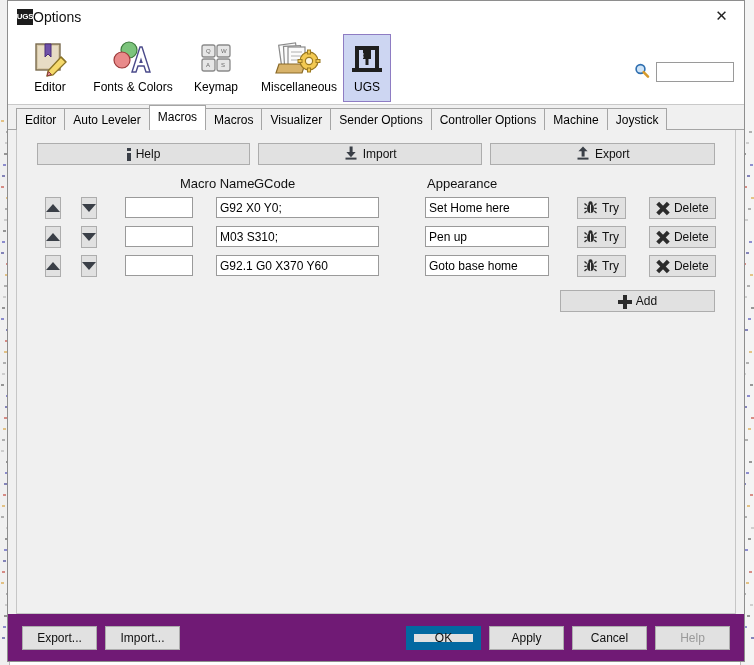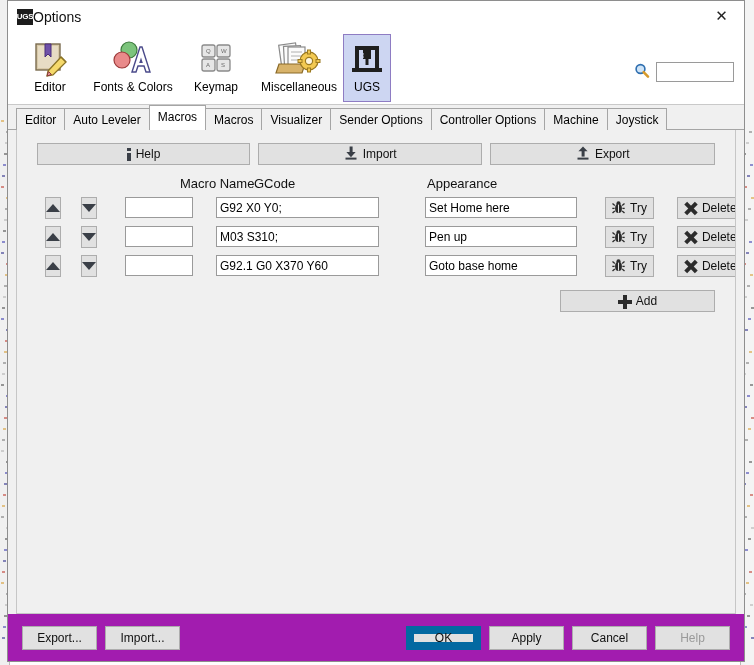--- a/index.html
+++ b/index.html
@@ -283,21 +283,21 @@
     border: 1px solid #9a9a9a;
     background: #ffffff;
     font-family: "Liberation Sans", sans-serif;
     font-size: 12px;
     color: #000;
     padding: 0 3px;
     box-sizing: border-box;
   }
   .fld.name { width: 68px; margin-left: 8px; }
   .fld.gcode { width: 170px; margin-left: 3px; }
-  .fld.descr { width: 152px; margin-left: 26px; }
+  .fld.descr { width: 124px; margin-left: 26px; }
   .btn.try-b {
     width: 66px;
     margin-left: 8px;
   }
   .btn.del-b {
     width: 84px;
     margin-left: 3px;
   }
   .addrow {
     display: flex;
@@ -306,21 +306,21 @@
   }
   .btn.add-b { width: 155px; }
 
   
   .bottom-bar {
     height: 47px;
     flex: none;
     display: flex;
     align-items: center;
     padding: 0 14px;
-    background: #a21caf;
+    background: #701a75;
     position: relative;
   }
   .bbtn {
     height: 24px;
     min-width: 75px;
     background: #e1e1e1;
     border: 1px solid #adadad;
     font-family: "Liberation Sans", sans-serif;
     font-size: 12px;
     color: #111;

